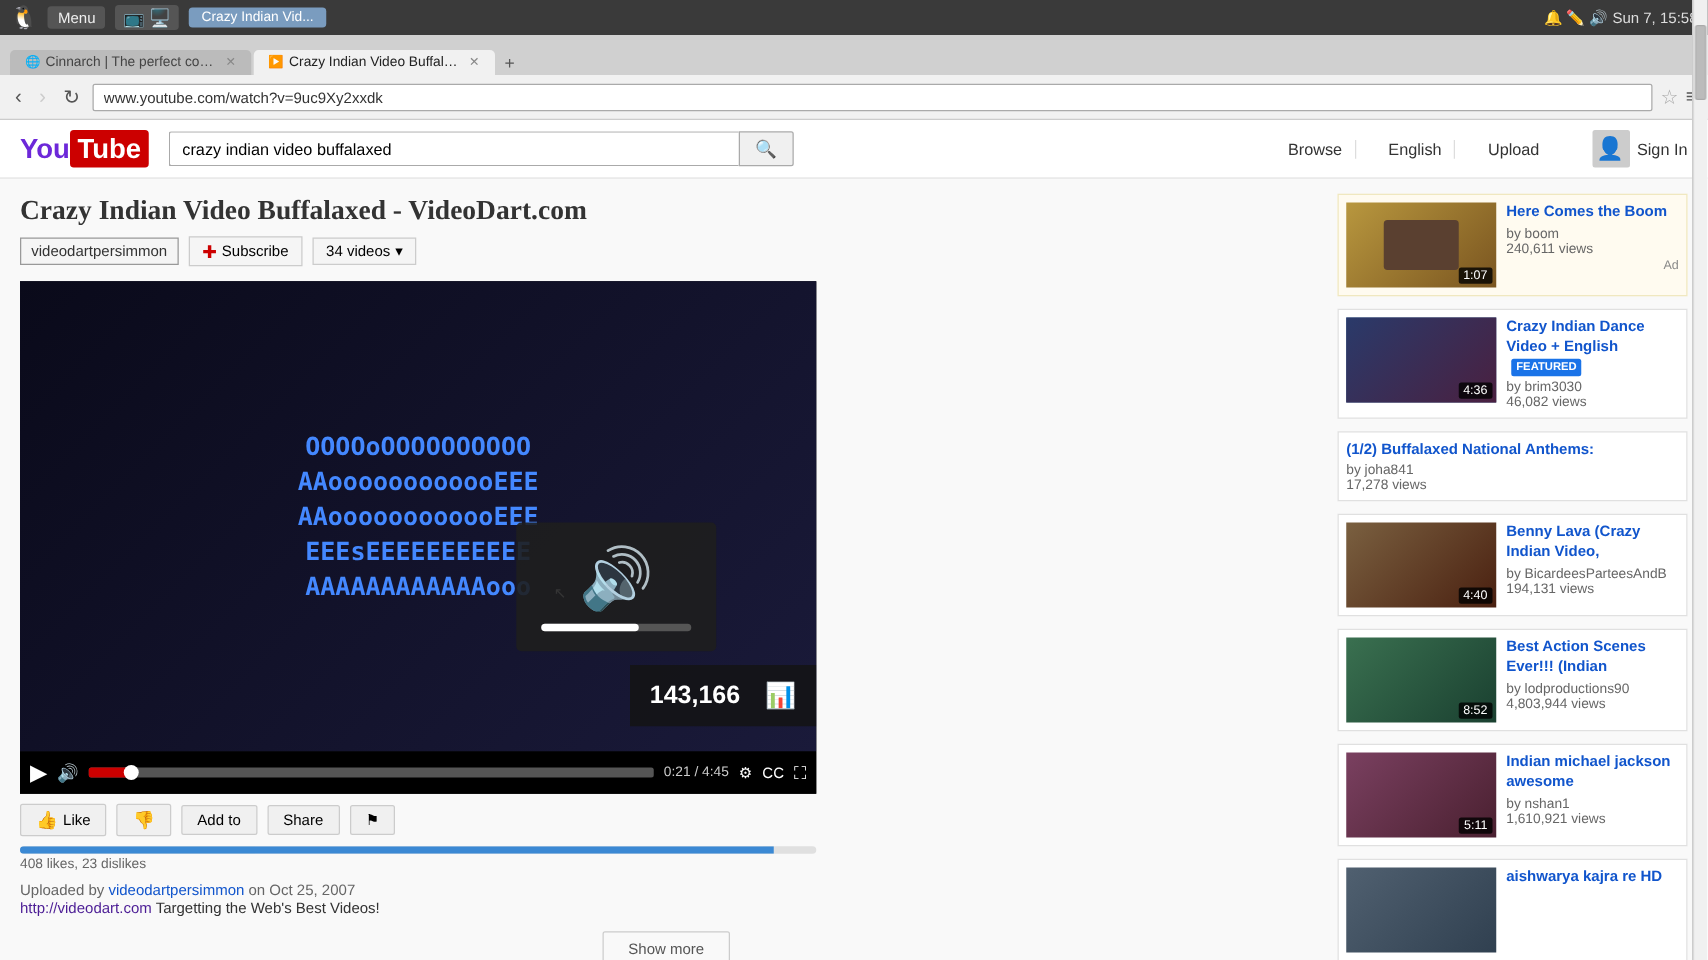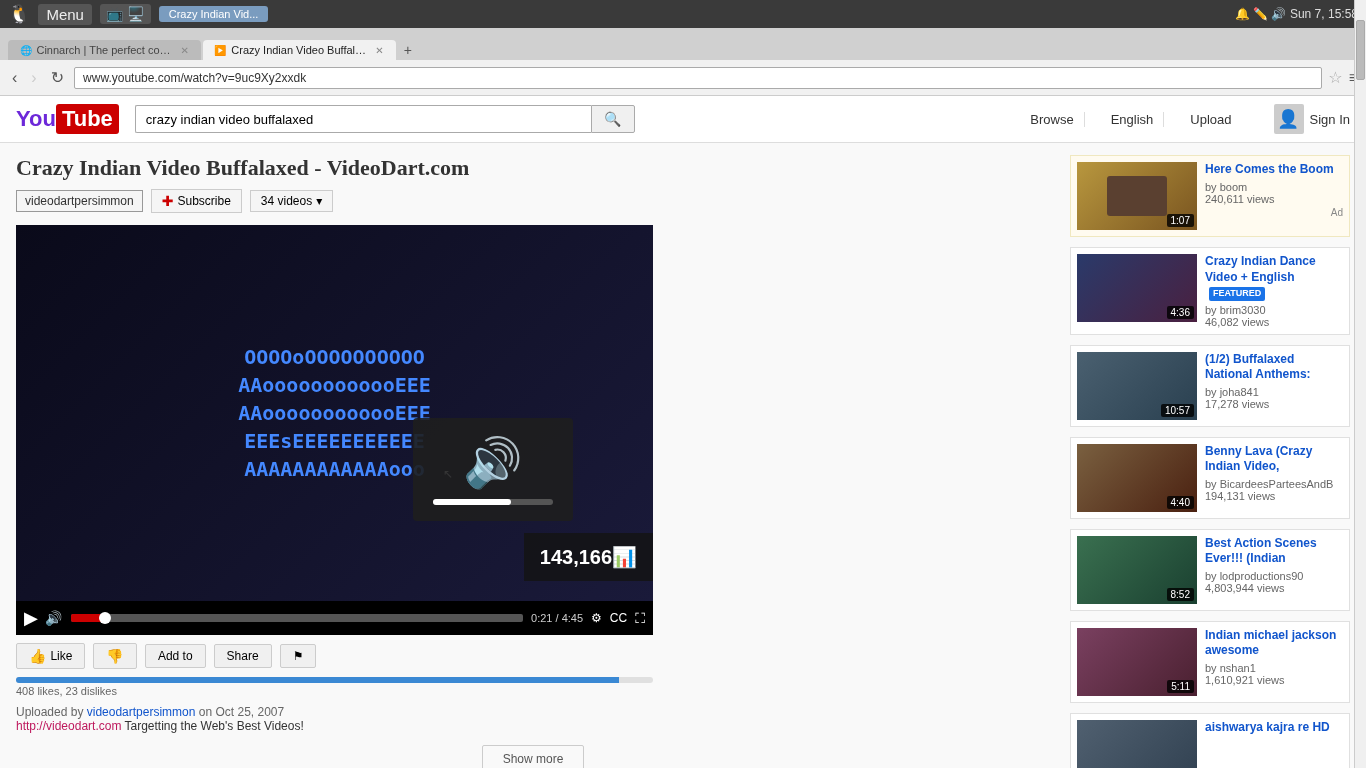--- a/index.html
+++ b/index.html
@@ -2,21 +2,21 @@
 <html><head>
   <meta charset="utf-8">
   <style>
     * { margin: 0; padding: 0; box-sizing: border-box; }
     body { font-family: Arial, sans-serif; font-size: 13px; background: #f8f8f8; color: #333; overflow-x: hidden; }
 
     
     .browser-chrome { background: #d9d9d9; }
     .title-bar { background: #3a3a3a; display: flex; align-items: center; padding: 4px 8px; height: 28px; color: #eee; font-size: 12px; justify-content: space-between; }
     .title-bar-left { display: flex; align-items: center; gap: 8px; }
-    .title-bar-app { background: #555; padding: 2px 8px; border-radius: 3px; font-size: 15px; }
+    .title-bar-app { background: #555; padding: 2px 8px; border-radius: 3px; font-size: 12px; }
     .title-bar-tab { background: #7a9cbf; padding: 2px 10px; border-radius: 3px; font-size: 11px; color: white; }
     .title-bar-right { font-size: 12px; color: #ddd; }
 
     .tab-bar { background: #d0d0d0; display: flex; align-items: flex-end; padding: 4px 8px 0; height: 32px; gap: 2px; }
     .tab { background: #bbb; padding: 4px 12px; border-radius: 4px 4px 0 0; font-size: 11px; color: #444; display: flex; align-items: center; gap: 4px; max-width: 200px; overflow: hidden; white-space: nowrap; text-overflow: ellipsis; }
     .tab.active { background: #f1f1f1; color: #222; }
     .tab-close { color: #888; font-size: 10px; cursor: pointer; }
     .tab-new { background: none; border: none; color: #555; font-size: 14px; cursor: pointer; padding: 2px 6px; }
 
     .nav-bar { background: #f1f1f1; display: flex; align-items: center; padding: 4px 8px; gap: 6px; height: 36px; border-bottom: 1px solid #ccc; }
@@ -59,21 +59,21 @@
     .video-bg { position: absolute; inset: 0; background: linear-gradient(135deg, #0a0a1a 0%, #1a1a3a 100%); }
     .video-text-overlay { position: absolute; inset: 0; display: flex; flex-direction: column; align-items: center; justify-content: center; color: #4488ff; font-family: monospace; font-size: 18px; font-weight: bold; line-height: 1.4; text-align: center; }
 
     
     .volume-overlay { position: absolute; right: 80px; bottom: 80px; background: rgba(30,30,30,0.9); border-radius: 4px; padding: 16px 20px; display: flex; flex-direction: column; align-items: center; gap: 8px; z-index: 10; }
     .volume-icon { font-size: 48px; color: white; }
     .volume-bar-container { width: 120px; height: 6px; background: #555; border-radius: 3px; position: relative; }
     .volume-bar-fill { width: 65%; height: 100%; background: white; border-radius: 3px; }
 
     
-    .stats-overlay { position: absolute; right: 0; bottom: 20px; background: rgba(20,20,20,0.85); color: white; padding: 12px 16px; font-size: 20px; font-weight: bold; display: flex; align-items: center; gap: 0; }
+    .stats-overlay { position: absolute; right: 0; bottom: 20px; background: rgba(20,20,20,0.85); color: white; padding: 12px 16px; font-size: 20px; font-weight: bold; display: flex; align-items: center; gap: 20px; }
 
     
     .video-controls { background: #000; padding: 6px 8px; display: flex; align-items: center; gap: 8px; }
     .play-btn { color: white; font-size: 18px; cursor: pointer; background: none; border: none; }
     .volume-ctrl-btn { color: white; font-size: 14px; cursor: pointer; background: none; border: none; }
     .progress-area { flex: 1; height: 8px; background: #555; border-radius: 2px; position: relative; cursor: pointer; }
     .progress-fill { width: 8%; height: 100%; background: #cc0000; border-radius: 2px; position: relative; }
     .progress-thumb { position: absolute; right: -4px; top: -2px; width: 12px; height: 12px; background: white; border-radius: 50%; }
     .time-display { color: #ccc; font-size: 11px; white-space: nowrap; }
     .fullscreen-btn { color: white; font-size: 14px; cursor: pointer; background: none; border: none; }
@@ -270,21 +270,21 @@
         </div>
         <div style="font-size:11px;color:#666;margin-top:2px;">408 likes, 23 dislikes</div>
       </div>
 
       <div class="upload-info">
         <span>Uploaded by</span>
         <a href="#">videodartpersimmon</a>
         <span>on Oct 25, 2007</span>
       </div>
       <div class="upload-tagline">
-        <a href="#" style="color:#be185d;text-decoration:none;">http://videodart.com</a>
+        <a href="#" style="color:#4c1d95;text-decoration:none;">http://videodart.com</a>
         <span>Targetting the Web's Best Videos!</span>
       </div>
 
       <div class="show-more">
         <button class="show-more-btn">Show more</button>
       </div>
     </div>
 
     <div class="yt-sidebar">
 
@@ -314,26 +314,20 @@
       </div>
     </div>
     <div class="sidebar-info">
       <div class="sidebar-video-title">Crazy Indian Dance Video + English<span class="sidebar-badge">FEATURED</span></div>
       <div class="sidebar-channel">by brim3030</div>
       <div class="sidebar-views">46,082 views</div>
 
     </div>
   </div>
         <div class="sidebar-video">
-    <div class="sidebar-thumb">
-      <div style="width:120px;height:68px;background:linear-gradient(135deg,#4a6070,#2a4050);position:relative;">
-
-        <div class="thumb-duration">10:57</div>
-      </div>
-    </div>
     <div class="sidebar-info">
       <div class="sidebar-video-title">(1/2) Buffalaxed National Anthems:</div>
       <div class="sidebar-channel">by joha841</div>
       <div class="sidebar-views">17,278 views</div>
 
     </div>
   </div>
         <div class="sidebar-video">
     <div class="sidebar-thumb">
       <div style="width:120px;height:68px;background:linear-gradient(135deg,#7a6040,#4a2010);position:relative;">

